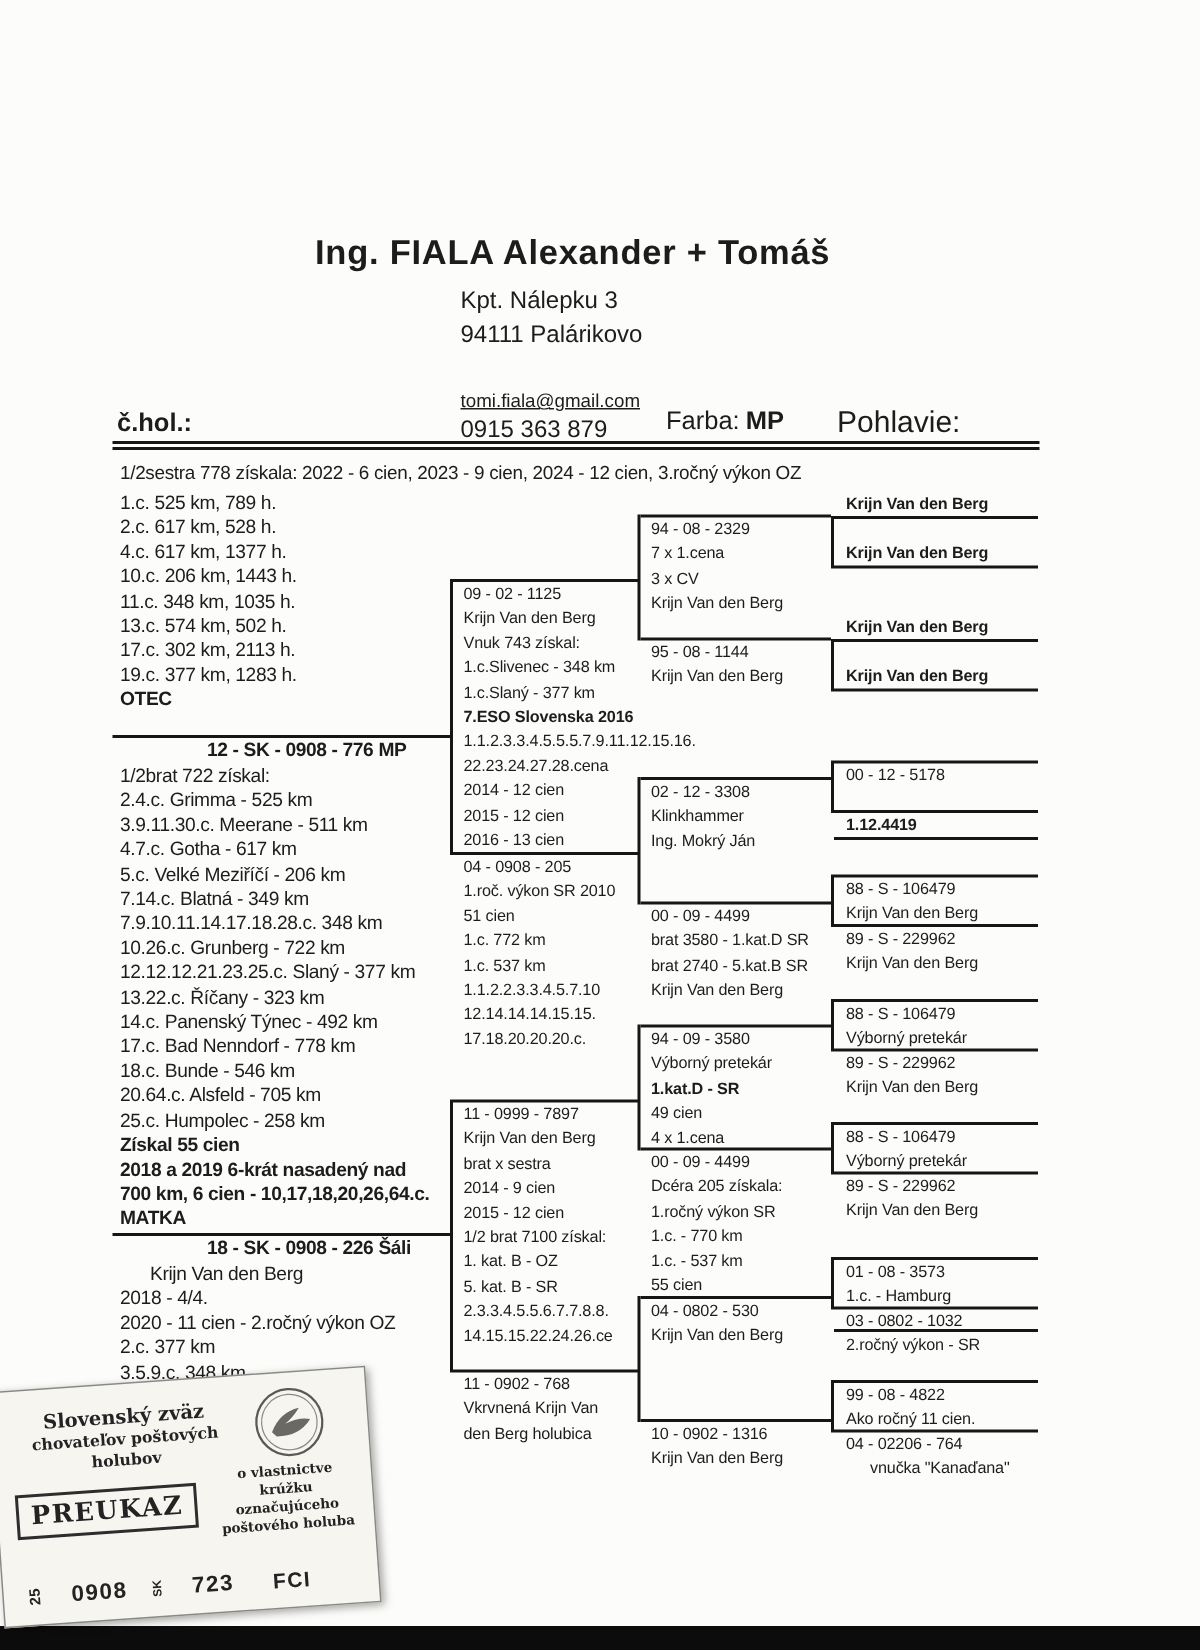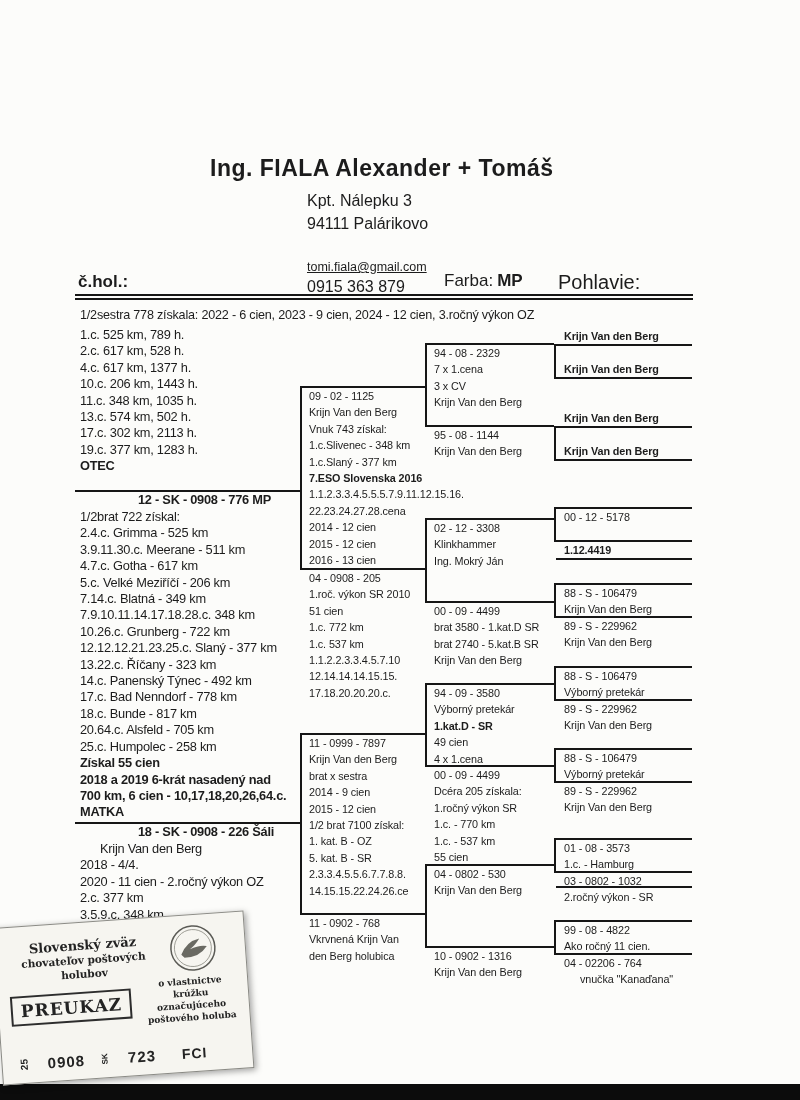--- a/index.html
+++ b/index.html
@@ -98,21 +98,21 @@
         <div>3.9.11.30.c. Meerane - 511 km</div>
         <div>4.7.c. Gotha - 617 km</div>
         <div>5.c. Velké Meziříčí - 206 km</div>
         <div>7.14.c. Blatná - 349 km</div>
         <div>7.9.10.11.14.17.18.28.c. 348 km</div>
         <div>10.26.c. Grunberg - 722 km</div>
         <div>12.12.12.21.23.25.c. Slaný - 377 km</div>
         <div>13.22.c. Říčany - 323 km</div>
         <div>14.c. Panenský Týnec - 492 km</div>
         <div>17.c. Bad Nenndorf - 778 km</div>
-        <div>18.c. Bunde - 817 km</div>
+        <div>18.c. Bunde - 546 km</div>
         <div>20.64.c. Alsfeld - 705 km</div>
         <div>25.c. Humpolec - 258 km</div>
         <div class="bold">Získal 55 cien</div>
         <div class="bold">2018 a 2019 6-krát nasadený nad</div>
         <div class="bold">700 km, 6 cien - 10,17,18,20,26,64.c.</div>
         <div class="bold">MATKA</div>
       </div>
       <div class="blk big" style="left: 80px; top: 824px;">
         <div class="bold" style="padding-left: 58px;">18 - SK - 0908 - 226 Šáli</div>
       </div>

